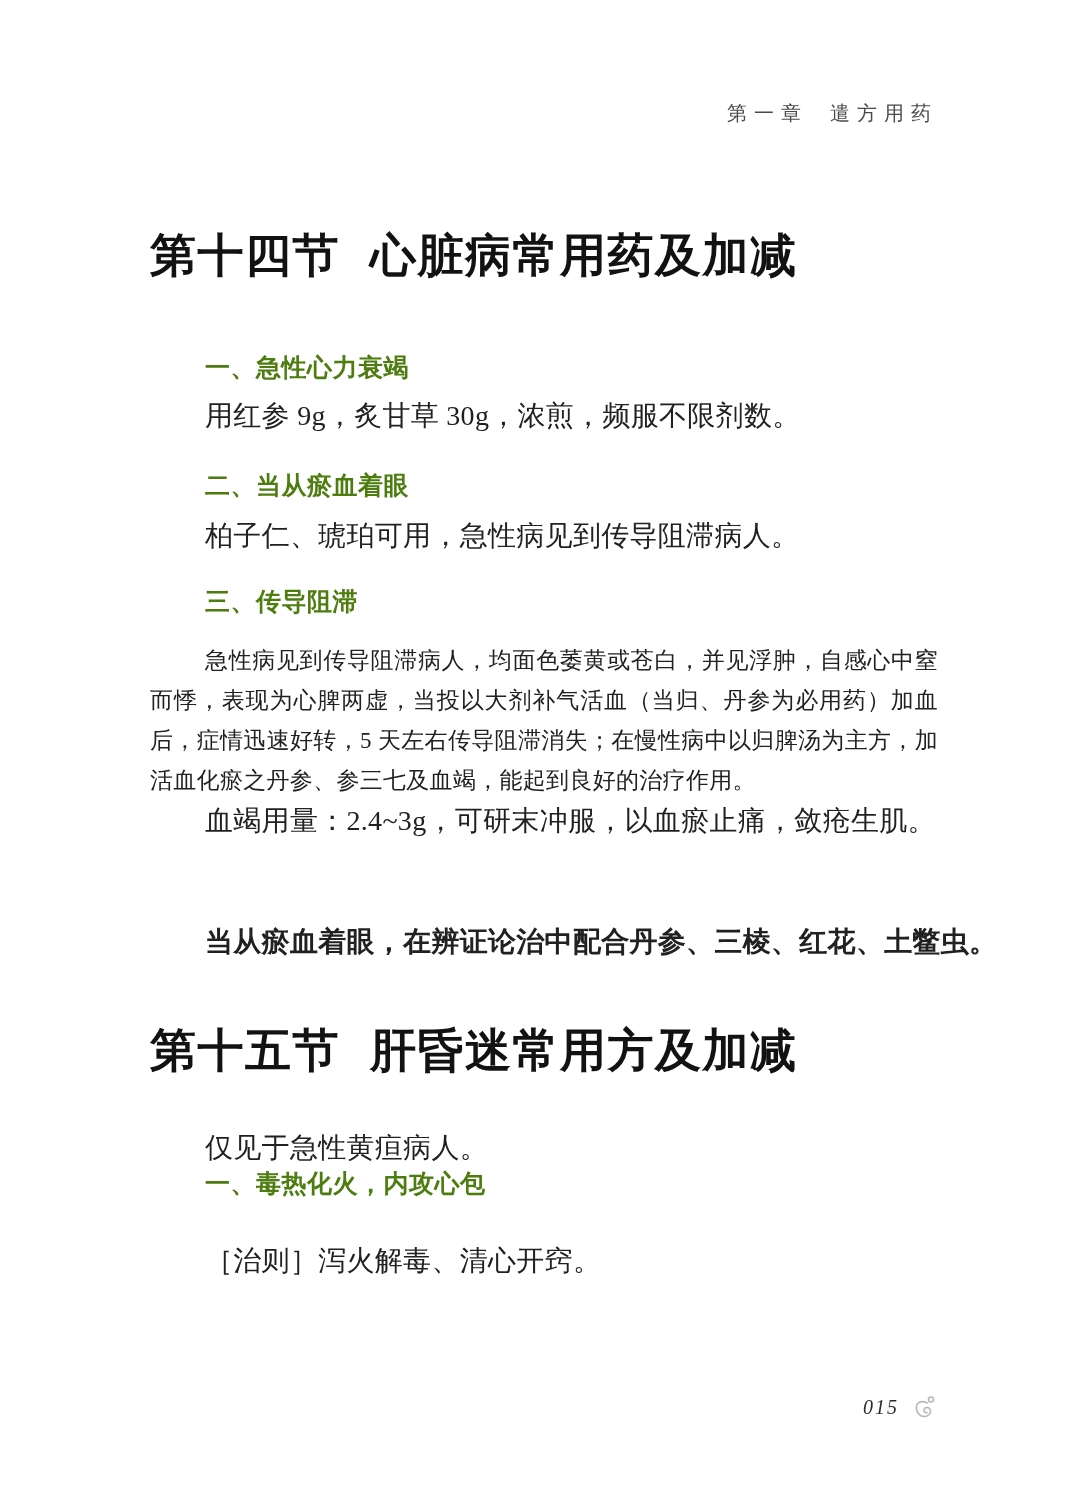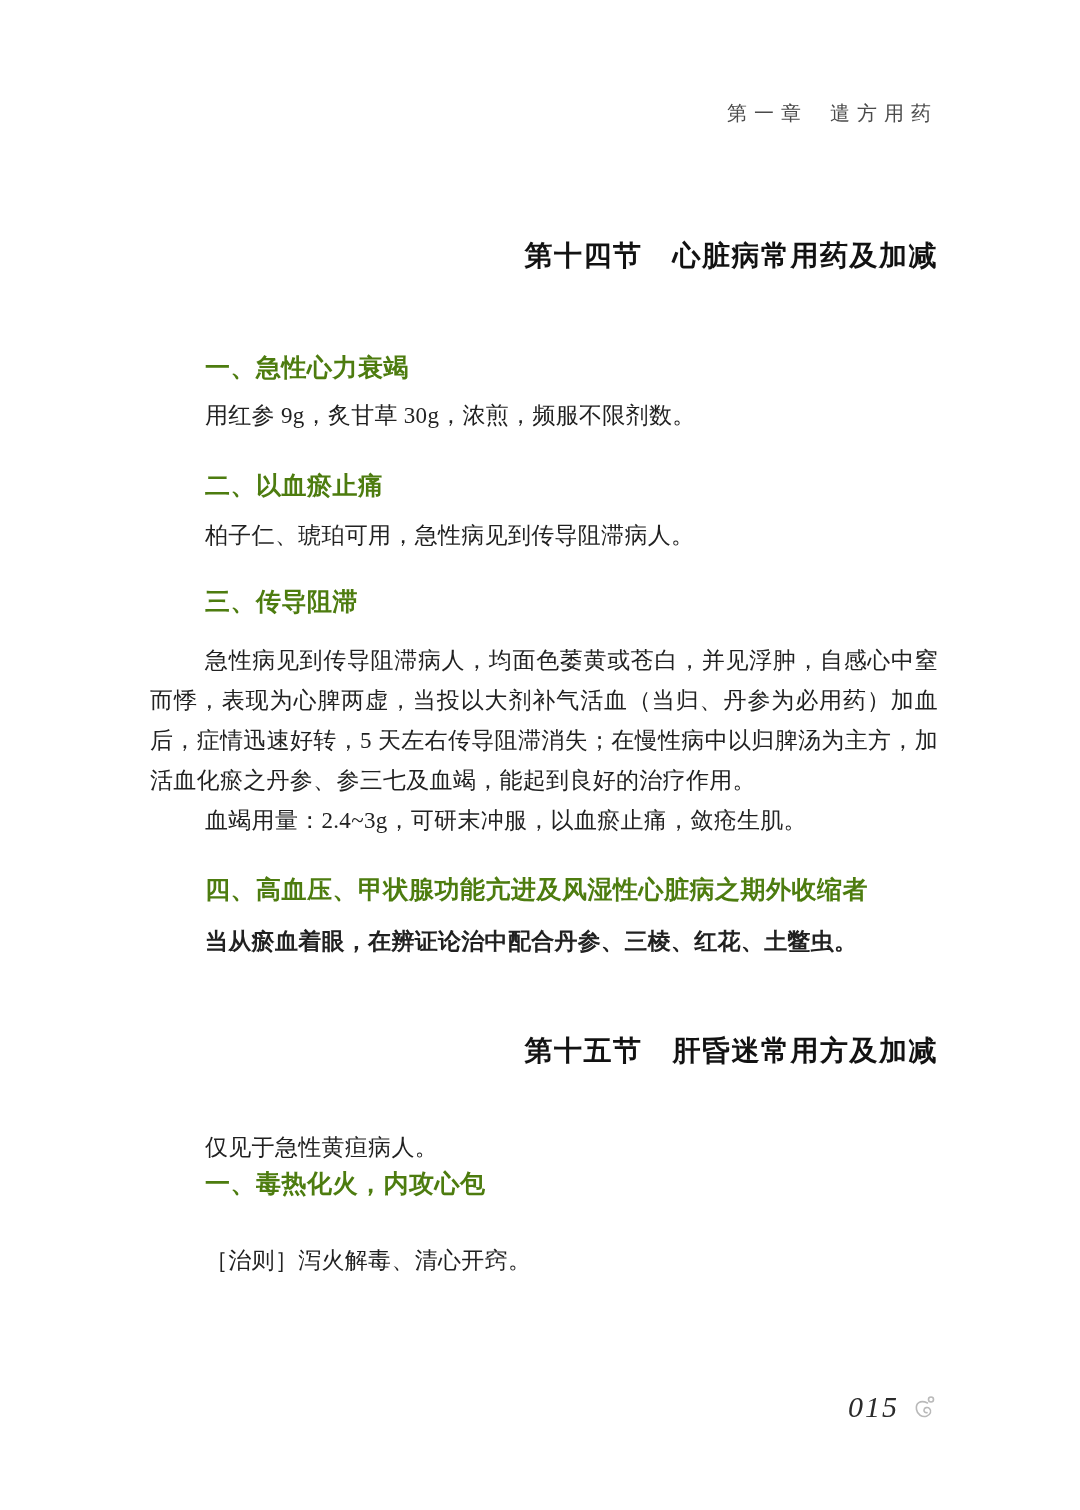--- a/index.html
+++ b/index.html
@@ -24,40 +24,40 @@
   .running-head .book { margin-left: 22px; }
   .content {
     position: absolute;
     left: 150px;
     top: 0;
     width: 788px;
     height: 100%;
   }
   .block { position: absolute; left: 0; right: 0; }
   .chapter-title {
-    text-align: right;
-    font-size: 28px;
+    text-align: left;
+    font-size: 46px;
     font-weight: bold;
     letter-spacing: 1.5px;
     color: #121212;
     line-height: 42px;
     white-space: nowrap;
   }
   .chapter-title .title-text { margin-left: 30px; }
   .sec-heading {
     font-size: 25px;
     font-weight: bold;
     letter-spacing: 0.5px;
     color: #4d7c0f;
     line-height: 32px;
     padding-left: 55px;
     white-space: nowrap;
   }
   .body-line {
-    font-size: 23px;
+    font-size: 28px;
     letter-spacing: 0.3px;
     line-height: 30px;
     padding-left: 55px;
     white-space: nowrap;
   }
   .para { line-height: 40px; font-size: 23px; letter-spacing: 0.3px; }
   .para .pline {
     text-align: justify;
     text-align-last: justify;
     height: 40px;
@@ -80,21 +80,21 @@
   .b151 { top: 1133px; }
   .r151 { top: 1246px; }
   .folio-row {
     top: 1391px;
     display: flex;
     justify-content: flex-end;
     align-items: center;
     gap: 13px;
   }
   .folio-num {
-    font-size: 30px;
+    font-size: 20px;
     font-style: italic;
     color: #2b2b2b;
     line-height: 32px;
     letter-spacing: 2px;
   }
   .ornament { width: 26px; height: 26px; display: block; }
 </style>
 </head>
 <body>
 
@@ -106,35 +106,34 @@
 
   <div class="content">
 
     <div class="block chapter-title t14">
       <span>第十四节</span><span class="title-text">心脏病常用药及加减</span>
     </div>
 
     <div class="block sec-heading h141">一、急性心力衰竭</div>
     <div class="block body-line b141">用红参 9g，炙甘草 30g，浓煎，频服不限剂数。</div>
 
-    <div class="block sec-heading h142">二、以血瘀止痛</div>
+    <div class="block sec-heading h142">二、当从瘀血着眼</div>
     <div class="block body-line b142">柏子仁、琥珀可用，急性病见到传导阻滞病人。</div>
 
     <div class="block sec-heading h143">三、传导阻滞</div>
 
     <div class="block para p143">
       <div class="pline first">急性病见到传导阻滞病人，均面色萎黄或苍白，并见浮肿，自感心中窒闷</div>
       <div class="pline">而悸，表现为心脾两虚，当投以大剂补气活血（当归、丹参为必用药）加血竭</div>
       <div class="pline">后，症情迅速好转，5 天左右传导阻滞消失；在慢性病中以归脾汤为主方，加</div>
       <div class="pline last">活血化瘀之丹参、参三七及血竭，能起到良好的治疗作用。</div>
     </div>
 
     <div class="block body-line n143">血竭用量：2.4~3g，可研末冲服，以血瘀止痛，敛疮生肌。</div>
 
-    <div class="block sec-heading h144">四、高血压、甲状腺功能亢进及风湿性心脏病之期外收缩者</div>
     <div class="block body-line b144">当从瘀血着眼，在辨证论治中配合丹参、三棱、红花、土鳖虫。</div>
 
     <div class="block chapter-title t15">
       <span>第十五节</span><span class="title-text">肝昏迷常用方及加减</span>
     </div>
 
     <div class="block sec-heading h151">一、毒热化火，内攻心包</div>
     <div class="block body-line b151">仅见于急性黄疸病人。</div>
     <div class="block body-line r151">［治则］泻火解毒、清心开窍。</div>
 

